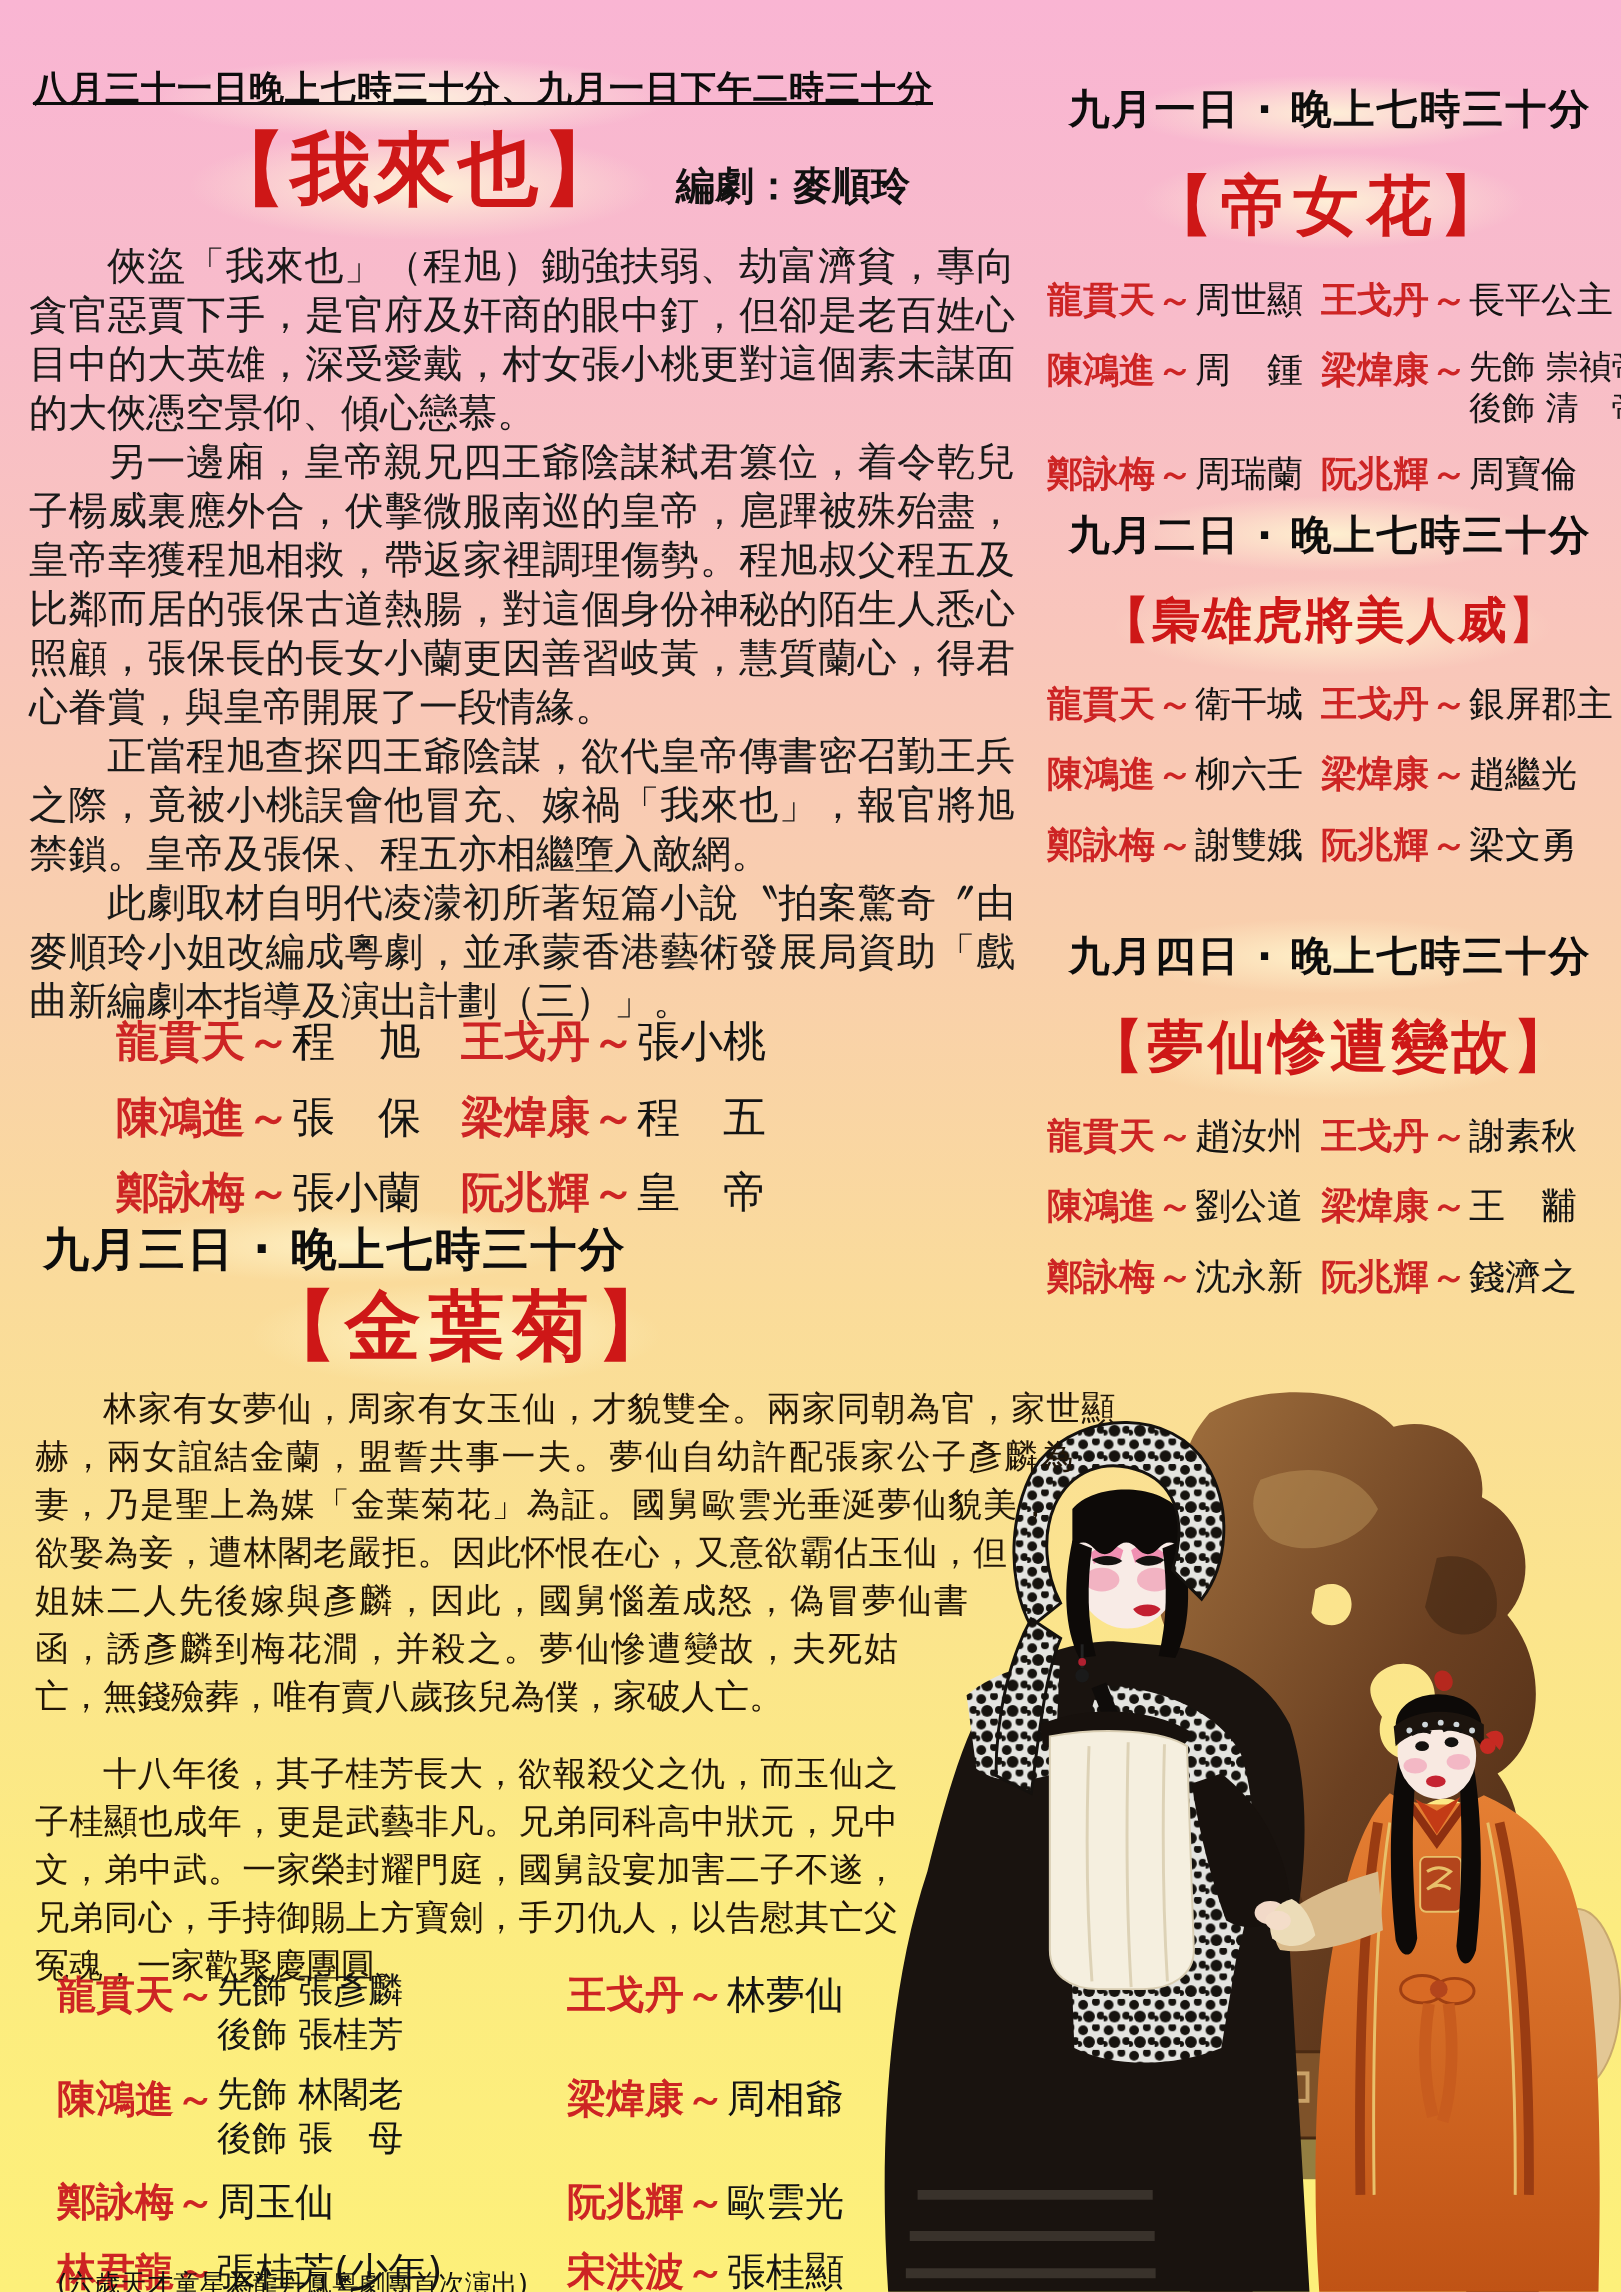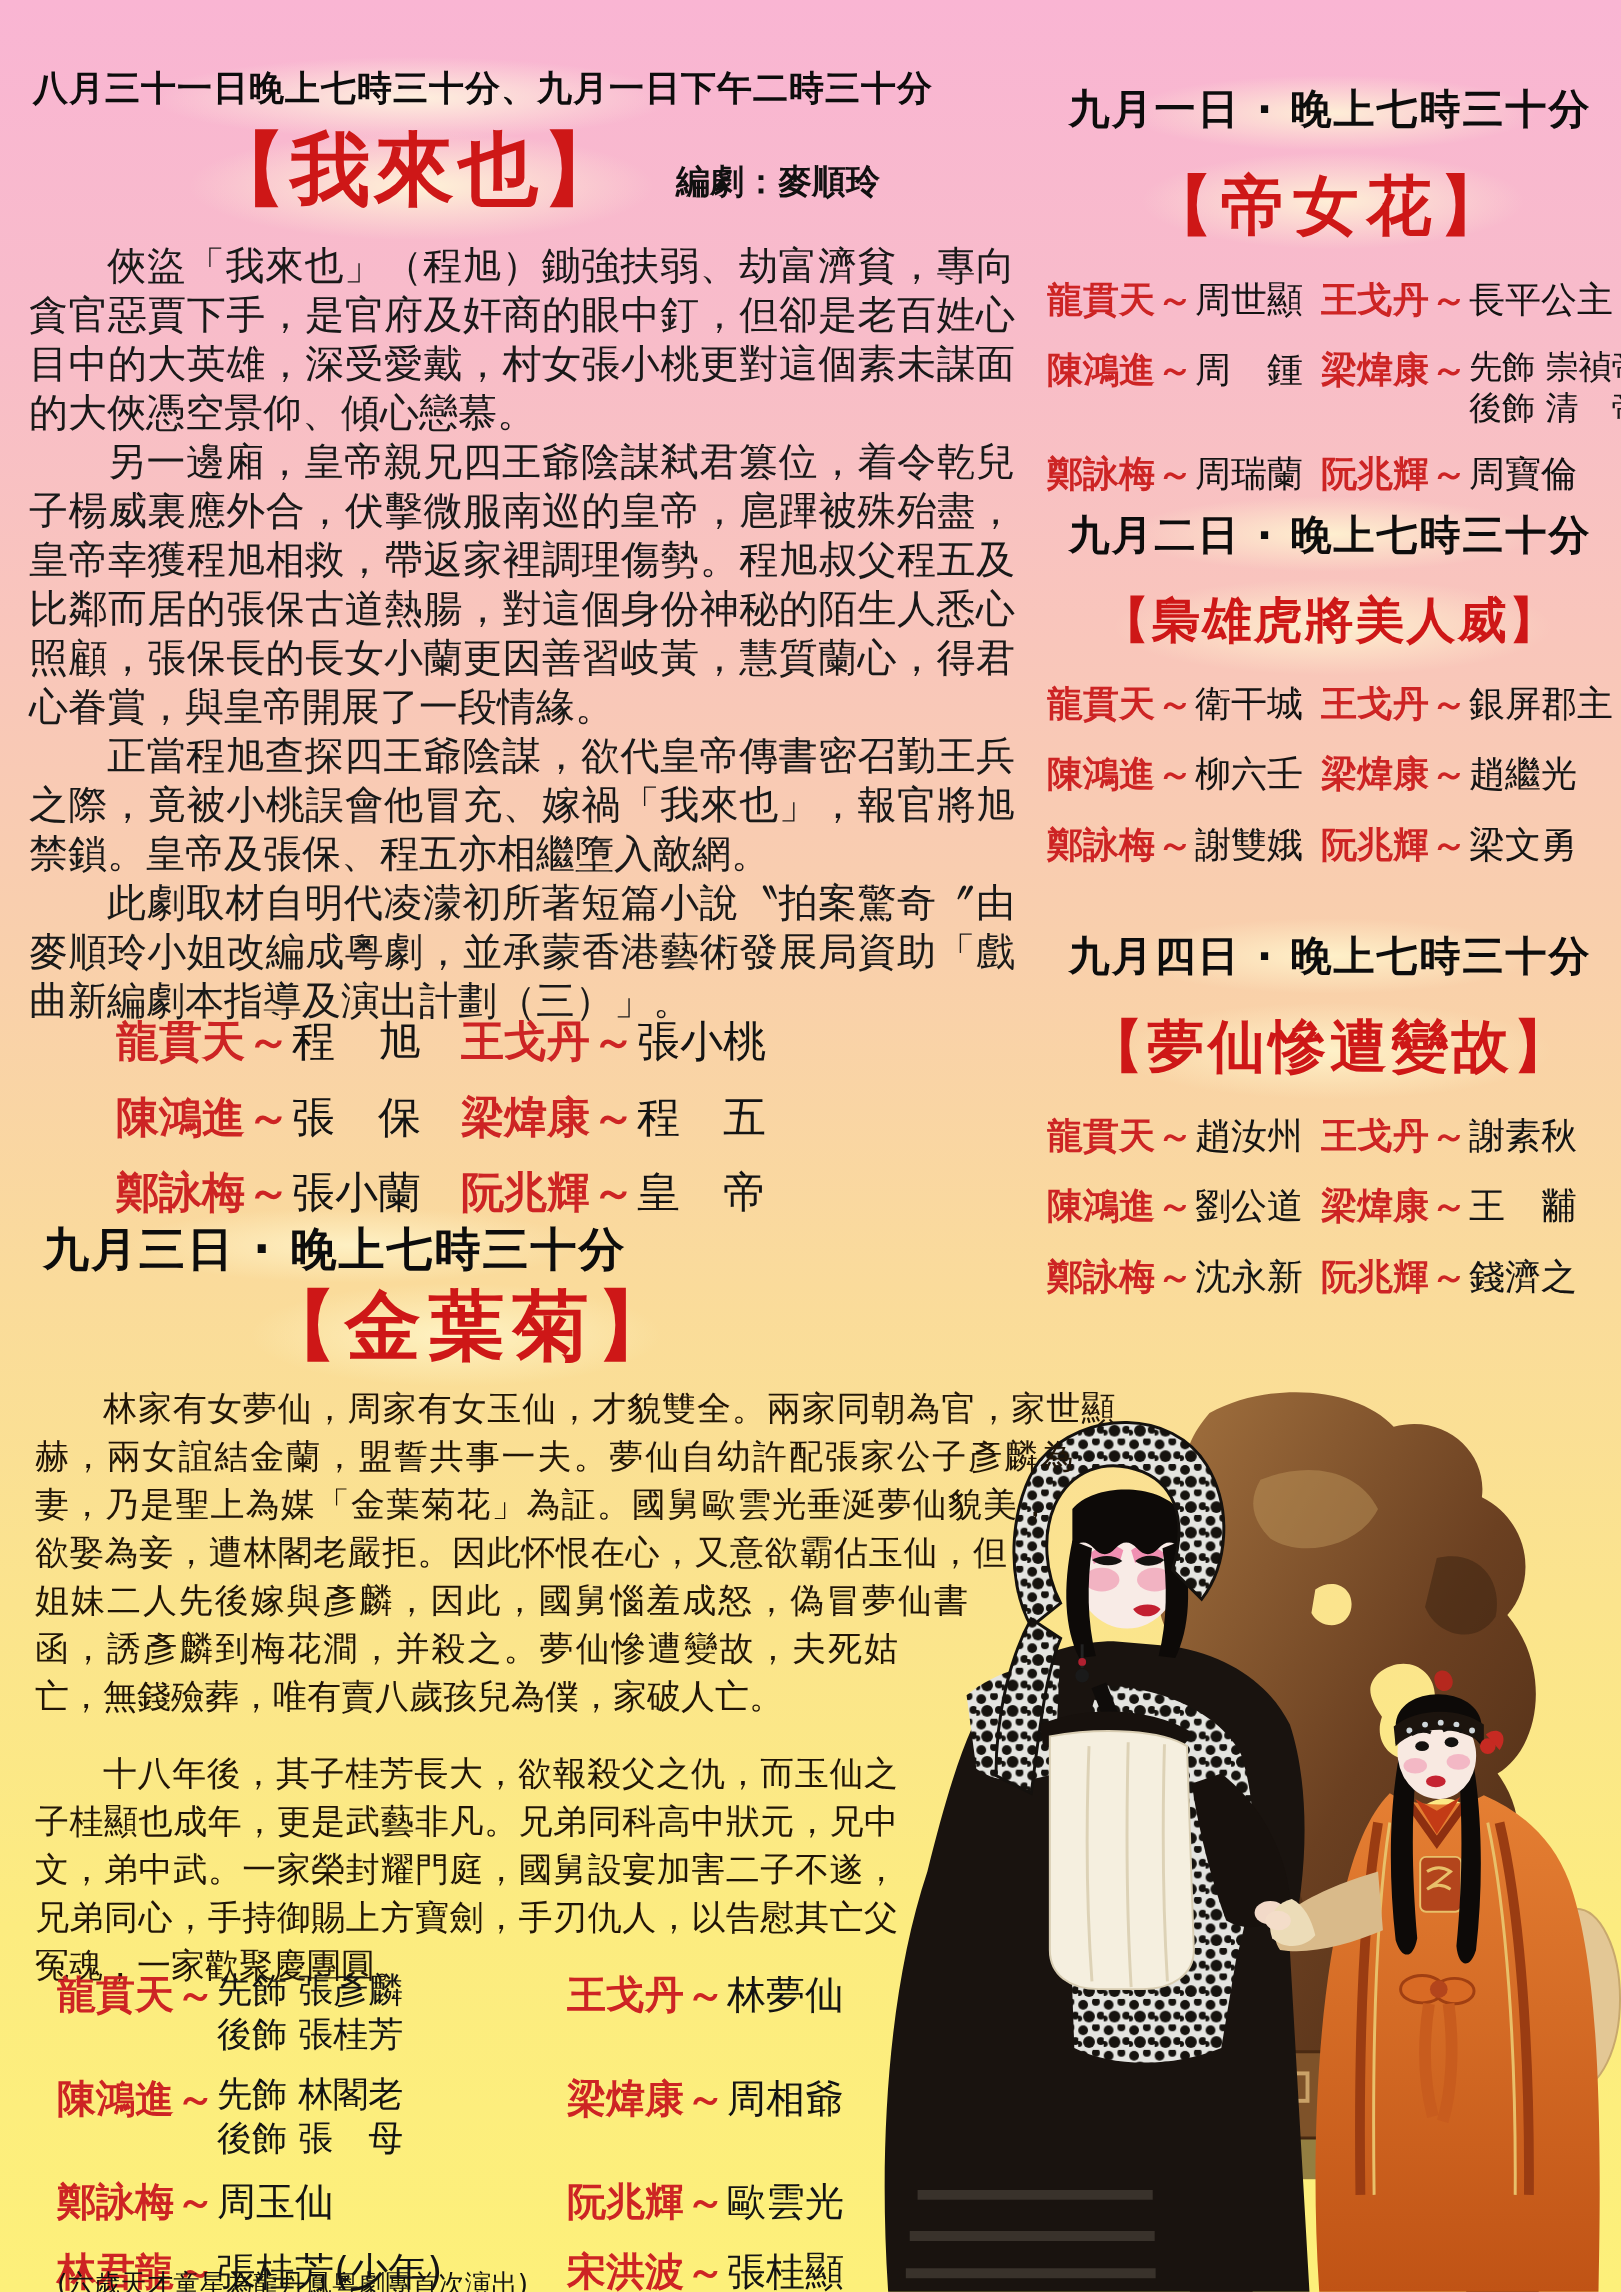--- a/index.html
+++ b/index.html
@@ -14,24 +14,24 @@
       radial-gradient(ellipse 294px 54px at 1331px 534px, rgba(255,247,210,.85), rgba(255,247,210,0) 70%),
       radial-gradient(ellipse 314px 69px at 1333px 627px, rgba(255,247,210,.85), rgba(255,247,210,0) 70%),
       radial-gradient(ellipse 294px 54px at 1331px 956px, rgba(255,246,206,.85), rgba(255,246,206,0) 70%),
       radial-gradient(ellipse 314px 69px at 1333px 1051px, rgba(255,246,206,.85), rgba(255,246,206,0) 70%),
       radial-gradient(ellipse 323px 54px at 353px 1245px, rgba(255,246,205,.8), rgba(255,246,205,0) 70%),
       radial-gradient(ellipse 294px 74px at 456px 1335px, rgba(255,246,202,.85), rgba(255,246,202,0) 70%),
       linear-gradient(180deg,#f9b5d3 0%,#f8bcca 14%,#f9c6bb 28%,#f9d0ab 42%,#fadb9b 56%,#fbe48d 70%,#fcec80 84%,#fdf07a 100%);
   }
   
   .main-dates{position:absolute;left:33px;top:65px;font-size:35px;font-weight:700;color:#0d0d0d;
-    font-family:"DejaVu Sans","Liberation Sans",sans-serif;letter-spacing:1px;white-space:nowrap;}
+    font-family:"DejaVu Sans","Liberation Sans",sans-serif;letter-spacing:1px;white-space:nowrap;text-decoration:underline;}
   .main-title{position:absolute;left:127px;top:125px;width:578px;text-align:center;font-size:80px;line-height:1.1;
     font-weight:700;color:#ce1717;letter-spacing:3.9px;}
-  .main-playwright{position:absolute;left:676px;top:159px;font-size:34px;font-weight:700;color:#111;
+  .main-playwright{position:absolute;left:676px;top:159px;font-size:39px;font-weight:700;color:#111;
     font-family:"DejaVu Sans","Liberation Sans",sans-serif;}
   .main-synopsis{position:absolute;left:29px;top:241px;width:986px;font-size:39px;line-height:49px;
     text-align:justify;color:#191919;}
   .main-synopsis p{margin:0;text-indent:2em;}
   .cast-grid{display:grid;}
   .main-cast{position:absolute;left:116px;top:1013px;width:863px;grid-template-columns:345px auto;row-gap:17.6px;
     font-family:"DejaVu Sans","Liberation Sans",sans-serif;font-size:43px;}
   .cast-cell{display:flex;align-items:flex-start;white-space:nowrap;}
   .actor{color:#cd2424;font-weight:700;}
   .tilde{color:#cd2424;font-weight:700;padding:0 2px;}

